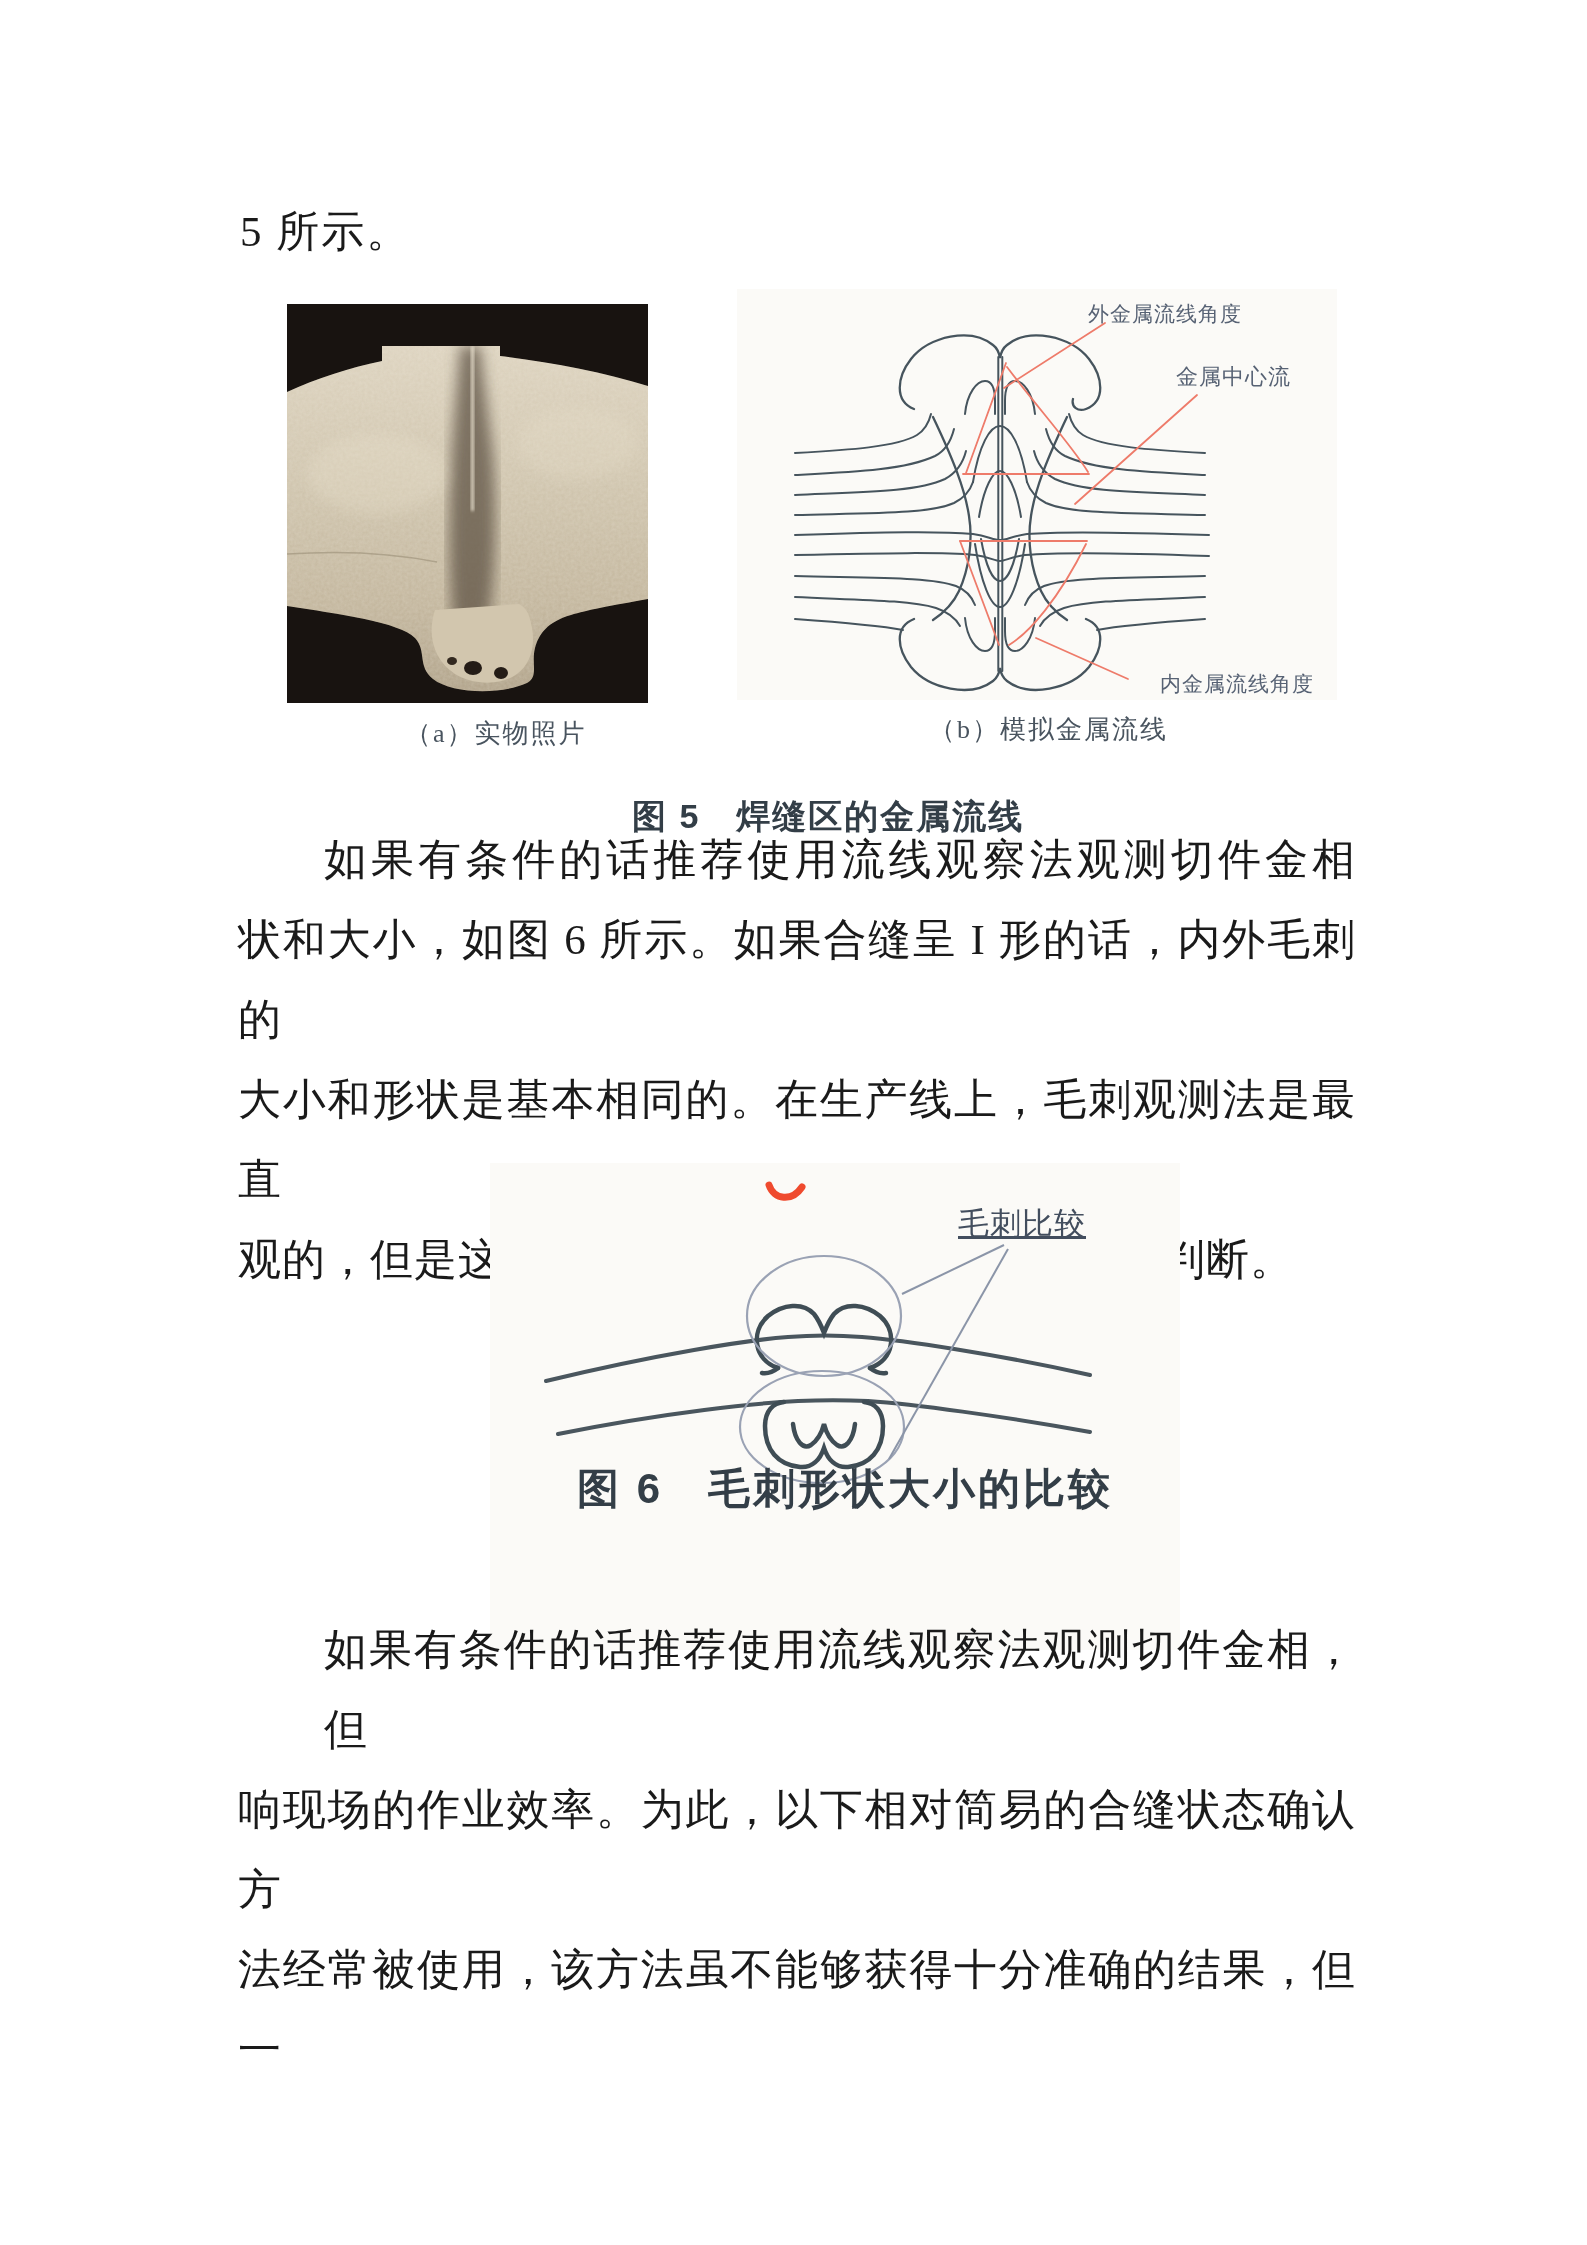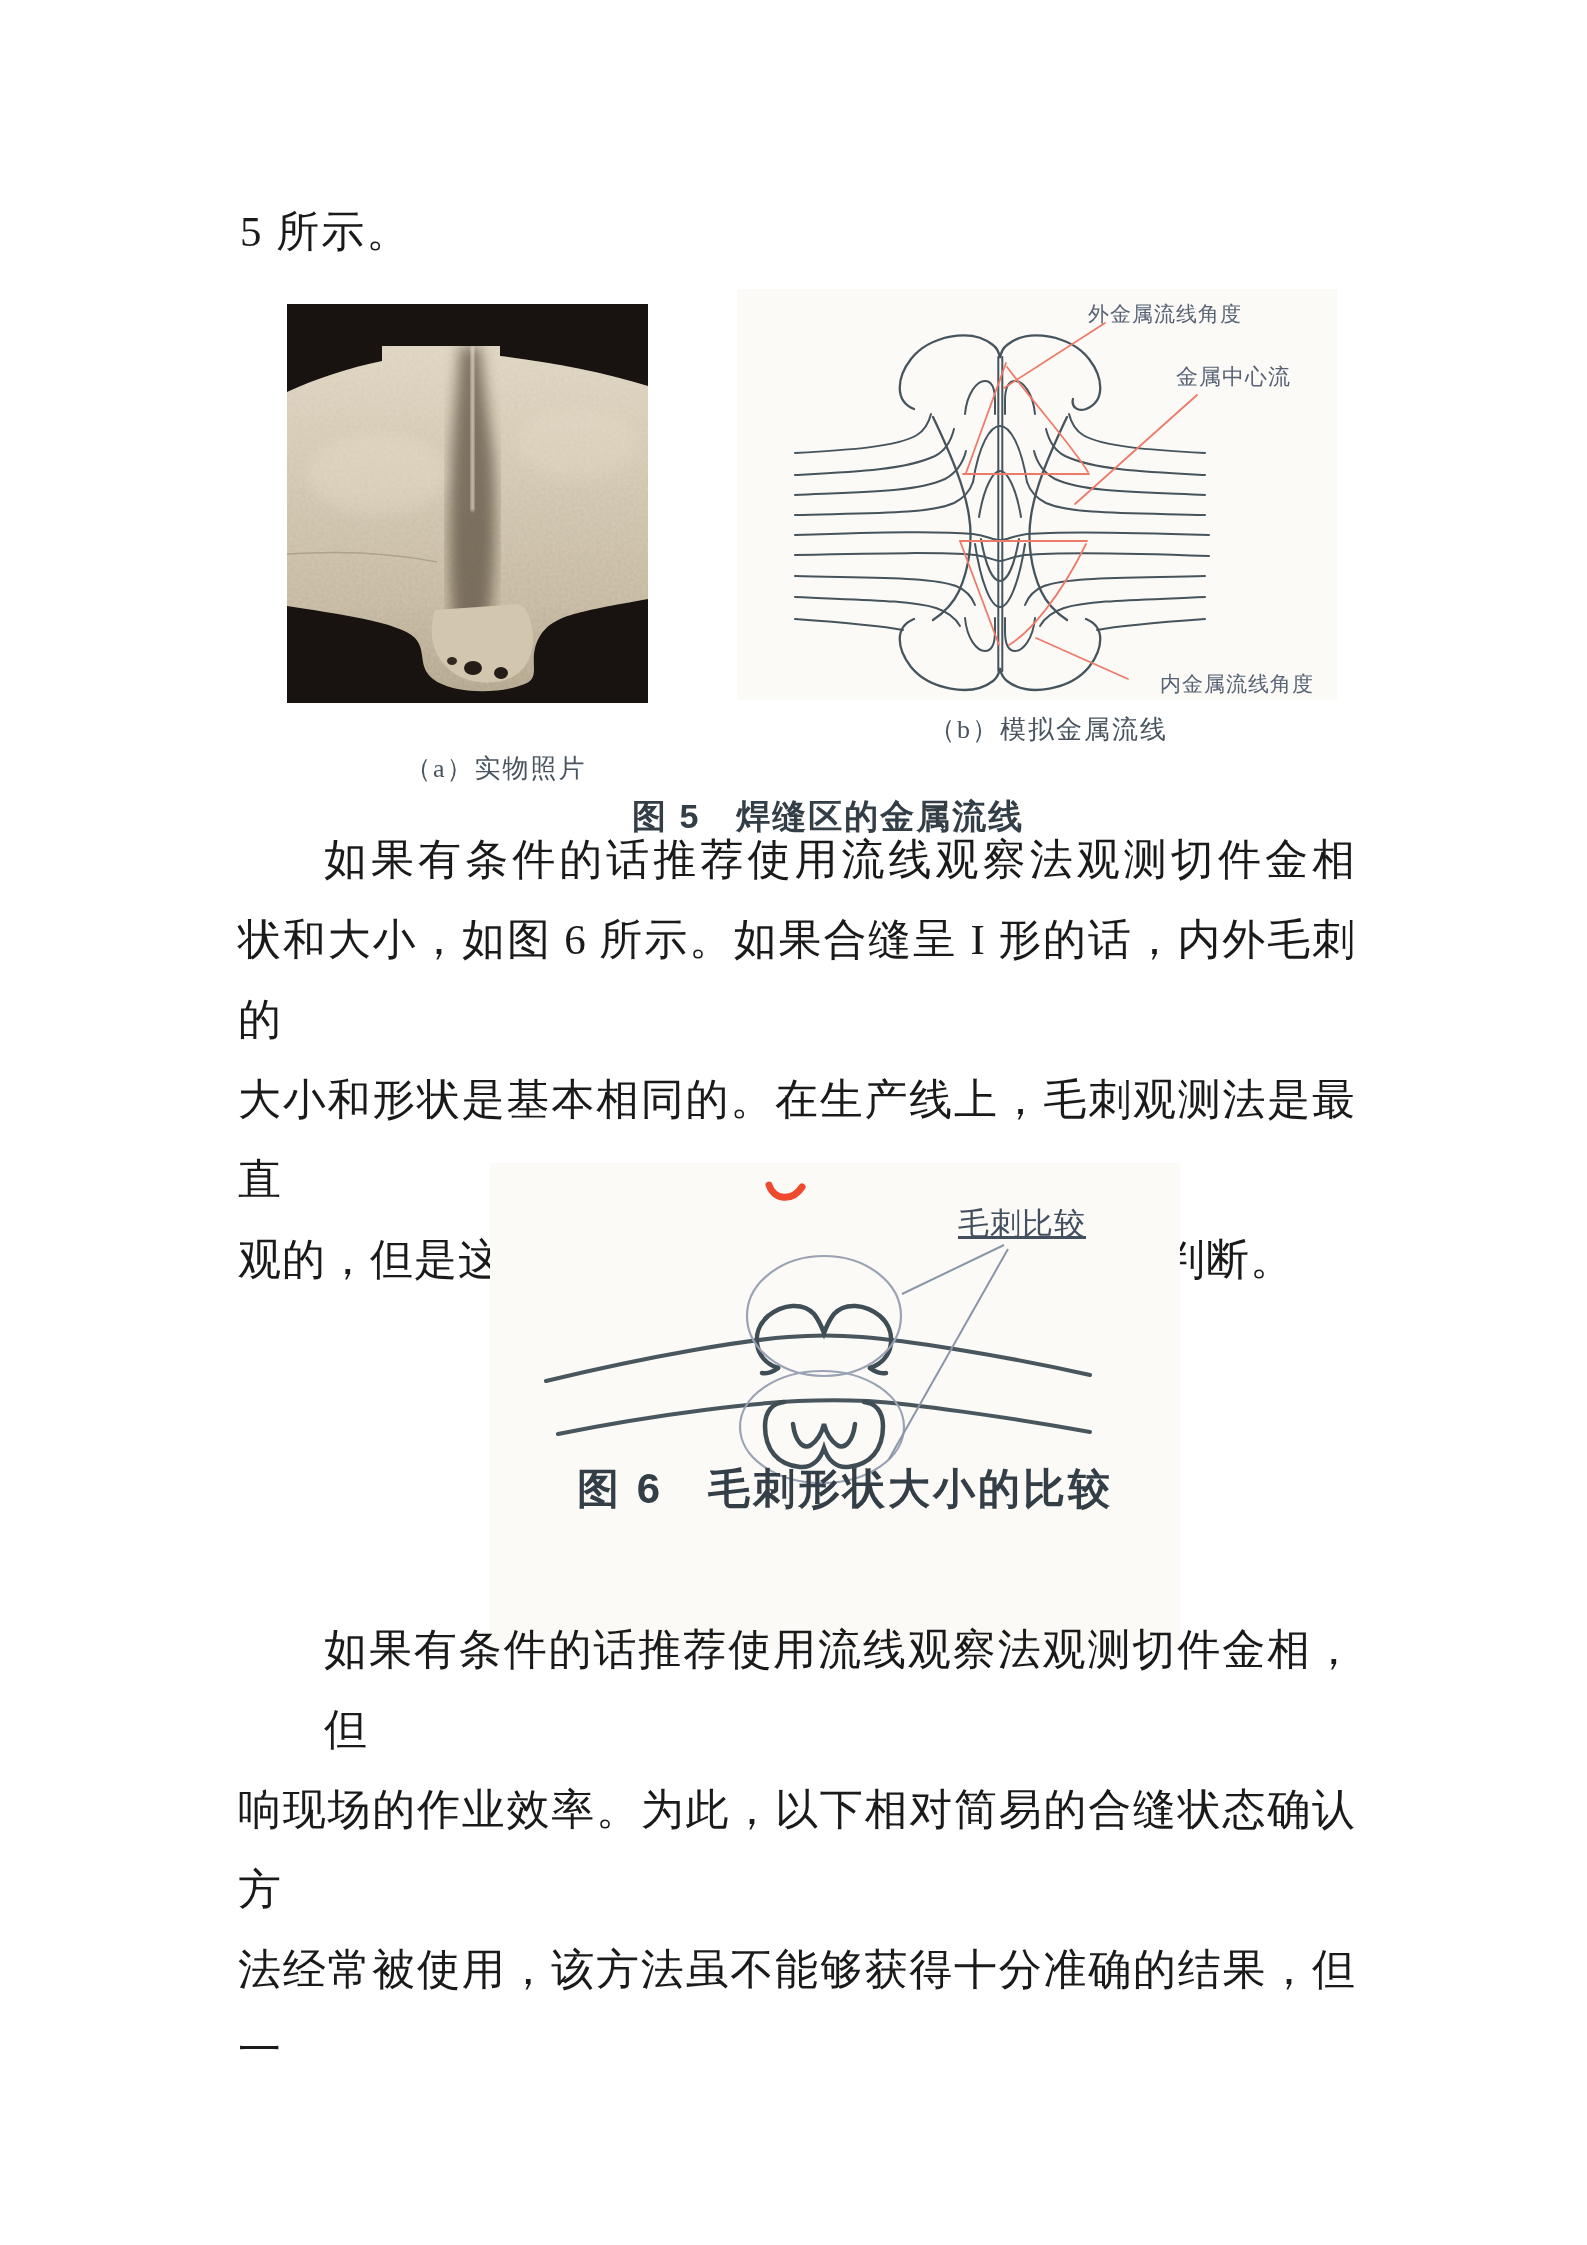--- a/index.html
+++ b/index.html
@@ -17,21 +17,21 @@
   .diag-label{font-size:21px;color:var(--diagram_label,#576274);letter-spacing:1px;white-space:nowrap;}
   .sub-caption{font-size:26px;color:var(--caption_gray,#49545f);letter-spacing:2px;white-space:nowrap;}
   .fig-caption{font-weight:bold;color:var(--figure_caption,#333e47);white-space:nowrap;
                font-family:"Liberation Sans","DejaVu Sans",sans-serif;text-align:center;}
   #fig5-caption{left:632px;top:794px;font-size:34px;letter-spacing:2px;}
   #fig6-caption{left:577px;top:1461px;font-size:42px;letter-spacing:3px;}
   #label-outer{left:1088px;top:300px;}
   #label-center{left:1176px;top:362px;font-size:22px;}
   #label-inner{left:1128px;top:670px;margin-left:32px;}
   #label-burr{left:958px;top:1203px;font-size:31px;color:#434e5e;text-decoration:underline;}
-  #caption-a{left:405px;top:716px;margin-top:35px;}
+  #caption-a{left:405px;top:716px;}
   #caption-b{left:929px;top:712px;font-family:Liberation Serif, serif;}
   svg{display:block;}
   .dl{fill:none;stroke:var(--diagram_line,#46545d);stroke-width:2.3;stroke-linecap:round;}
   .dl2{fill:none;stroke:var(--diagram_line,#46545d);stroke-width:2;stroke-linecap:round;}
   .red{fill:none;stroke:var(--annotation_red,#ee7b6a);stroke-width:1.8;stroke-linecap:round;}
   .f6l{fill:none;stroke:#4a565e;stroke-width:4;stroke-linecap:round;}
   .f6burr{fill:none;stroke:#3f4d55;stroke-width:4.5;stroke-linecap:round;}
   .ell{fill:none;stroke:var(--ellipse_stroke,#9aa2b4);stroke-width:2.2;}
   .leader{fill:none;stroke:var(--leader_line,#8b95a8);stroke-width:2;}
   .check{fill:none;stroke:var(--check_red,#ef4a2e);stroke-width:7;stroke-linecap:round;}

